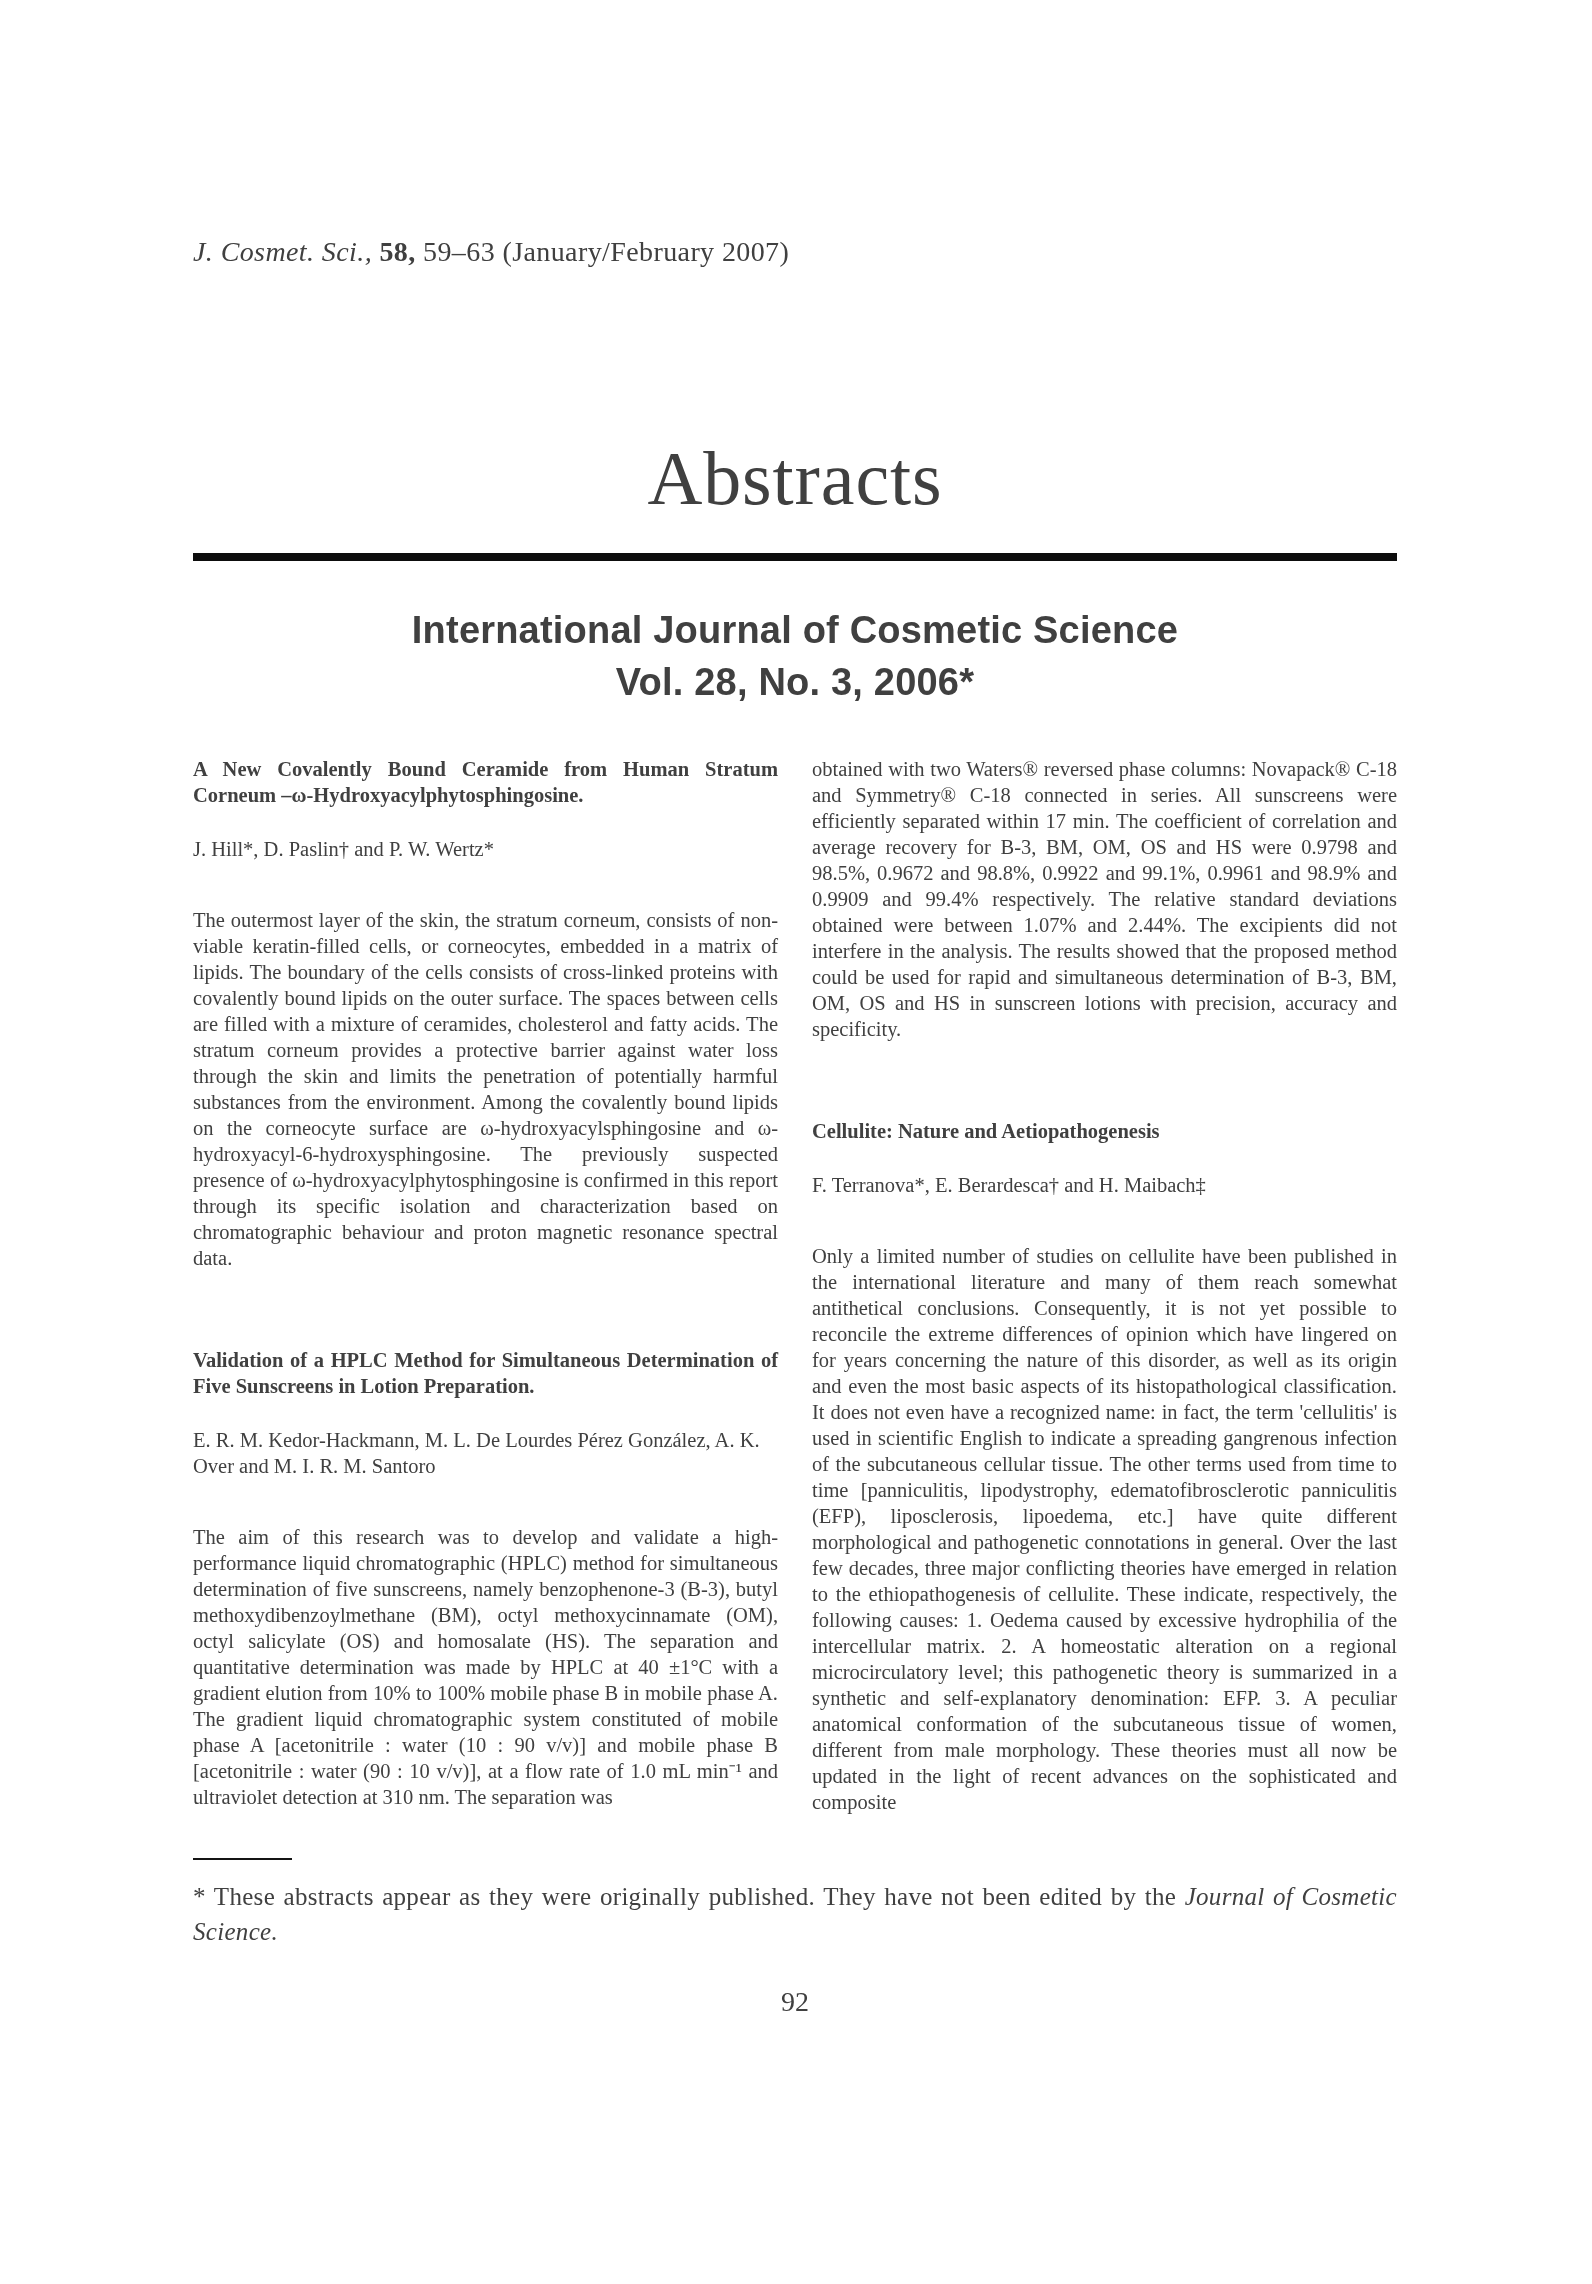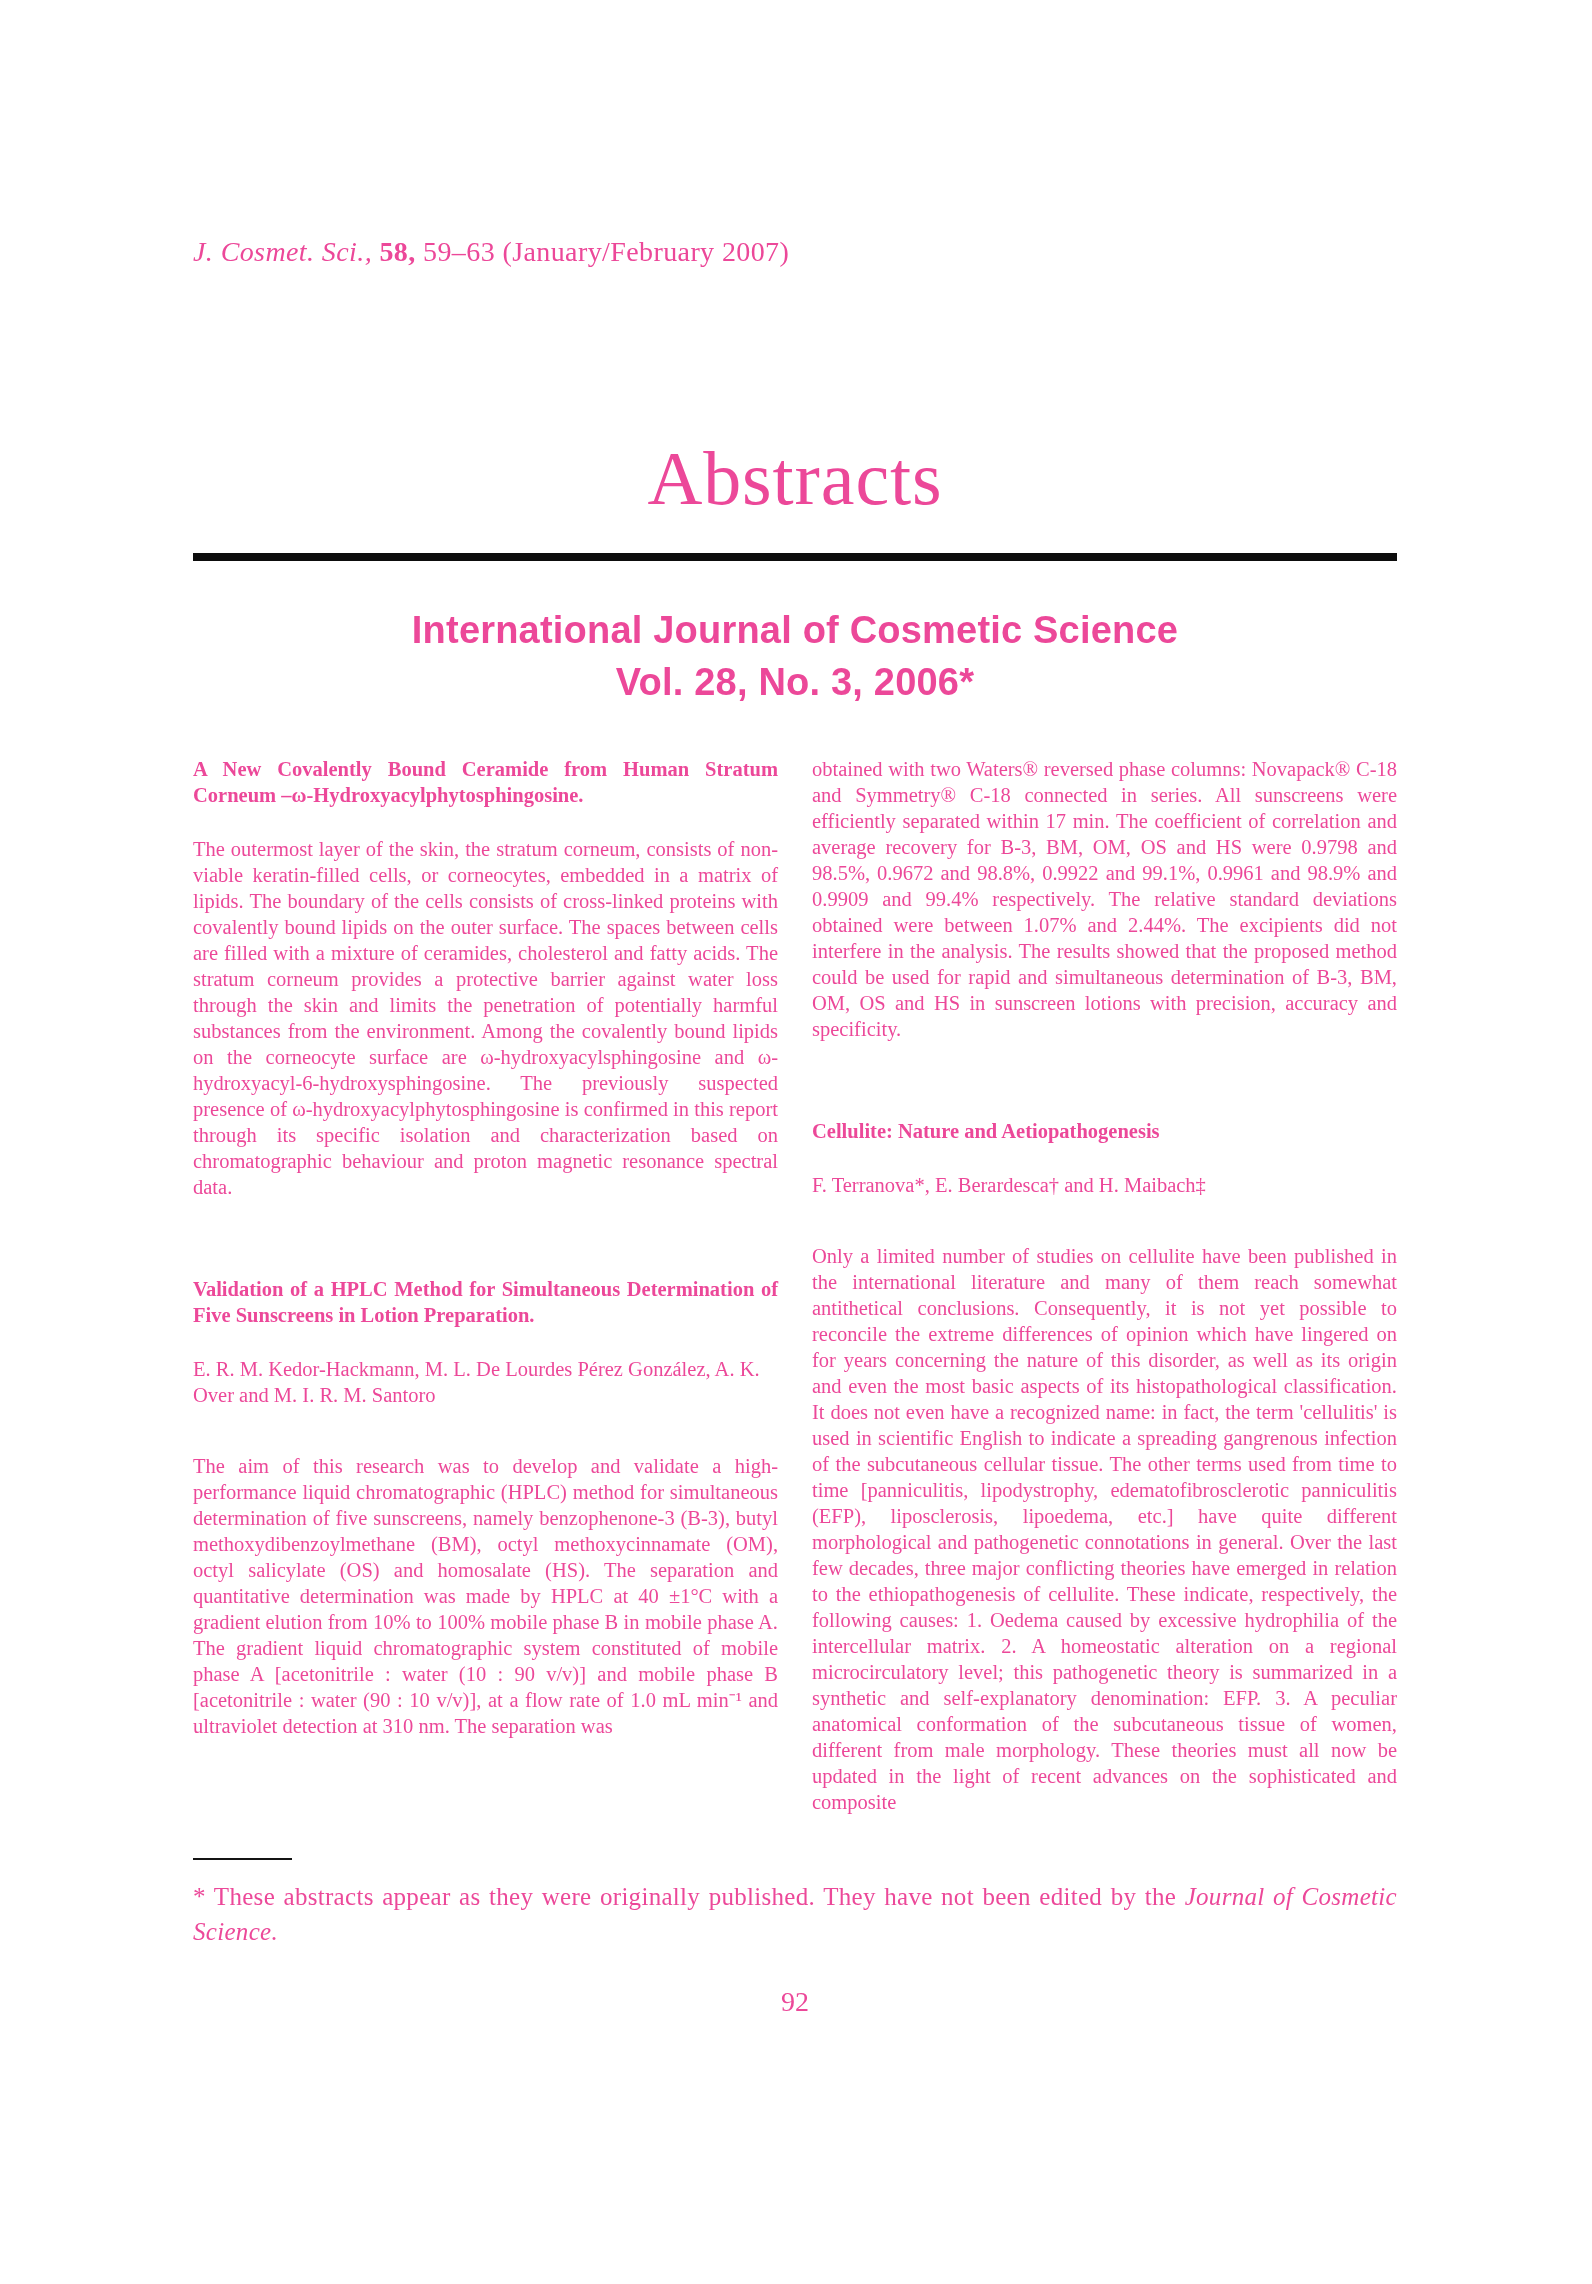--- a/index.html
+++ b/index.html
@@ -6,21 +6,21 @@
     margin: 0;
     padding: 0;
     background: #e9e9e9;
   }
   .page {
     position: relative;
     width: 1592px;
     height: 2285px;
     margin: 0 auto;
     background: #ffffff;
-    color: #ec4899;
+    color: #404040;
     font-family: "Liberation Serif", serif;
     overflow: hidden;
     box-sizing: border-box;
     padding: 0 195px 0 193px;
   }
   .journal-ref {
     margin: 0;
     padding-top: 235px;
     font-size: 28px;
     line-height: 34px;
@@ -117,20 +117,21 @@
 
   <h2 class="issue-heading">
     <span class="line">International Journal of Cosmetic Science</span>
     <span class="line">Vol. 28, No. 3, 2006*</span>
   </h2>
 
   <div class="columns">
 
     <div class="col">
       <p class="abs-title">A New Covalently Bound Ceramide from Human Stratum Corneum –ω-Hydroxyacylphytosphingosine.</p>
+      <p class="abs-authors">J. Hill*, D. Paslin† and P. W. Wertz*</p>
       <p class="abs-body">The outermost layer of the skin, the stratum corneum, consists of non-viable keratin-filled cells, or corneocytes, embedded in a matrix of lipids. The boundary of the cells consists of cross-linked proteins with covalently bound lipids on the outer surface. The spaces between cells are filled with a mixture of ceramides, cholesterol and fatty acids. The stratum corneum provides a protective barrier against water loss through the skin and limits the penetration of potentially harmful substances from the environment. Among the covalently bound lipids on the corneocyte surface are ω-hydroxyacylsphingosine and ω-hydroxyacyl-6-hydroxysphingosine. The previously suspected presence of ω-hydroxyacylphytosphingosine is confirmed in this report through its specific isolation and characterization based on chromatographic behaviour and proton magnetic resonance spectral data.</p>
 
       <p class="abs-title">Validation of a HPLC Method for Simultaneous Determination of Five Sunscreens in Lotion Preparation.</p>
       <p class="abs-authors">E. R. M. Kedor-Hackmann, M. L. De Lourdes Pérez González, A. K. Over and M. I. R. M. Santoro</p>
       <p class="abs-body end">The aim of this research was to develop and validate a high-performance liquid chromatographic (HPLC) method for simultaneous determination of five sunscreens, namely benzophenone-3 (B-3), butyl methoxydibenzoylmethane (BM), octyl methoxycinnamate (OM), octyl salicylate (OS) and homosalate (HS). The separation and quantitative determination was made by HPLC at 40 ±1°C with a gradient elution from 10% to 100% mobile phase B in mobile phase A. The gradient liquid chromatographic system constituted of mobile phase A [acetonitrile : water (10 : 90 v/v)] and mobile phase B [acetonitrile : water (90 : 10 v/v)], at a flow rate of 1.0 mL min⁻¹ and ultraviolet detection at 310 nm. The separation was</p>
     </div>
 
     <div class="col">
       <p class="abs-body">obtained with two Waters® reversed phase columns: Novapack® C-18 and Symmetry® C-18 connected in series. All sunscreens were efficiently separated within 17 min. The coefficient of correlation and average recovery for B-3, BM, OM, OS and HS were 0.9798 and 98.5%, 0.9672 and 98.8%, 0.9922 and 99.1%, 0.9961 and 98.9% and 0.9909 and 99.4% respectively. The relative standard deviations obtained were between 1.07% and 2.44%. The excipients did not interfere in the analysis. The results showed that the proposed method could be used for rapid and simultaneous determination of B-3, BM, OM, OS and HS in sunscreen lotions with precision, accuracy and specificity.</p>
 

